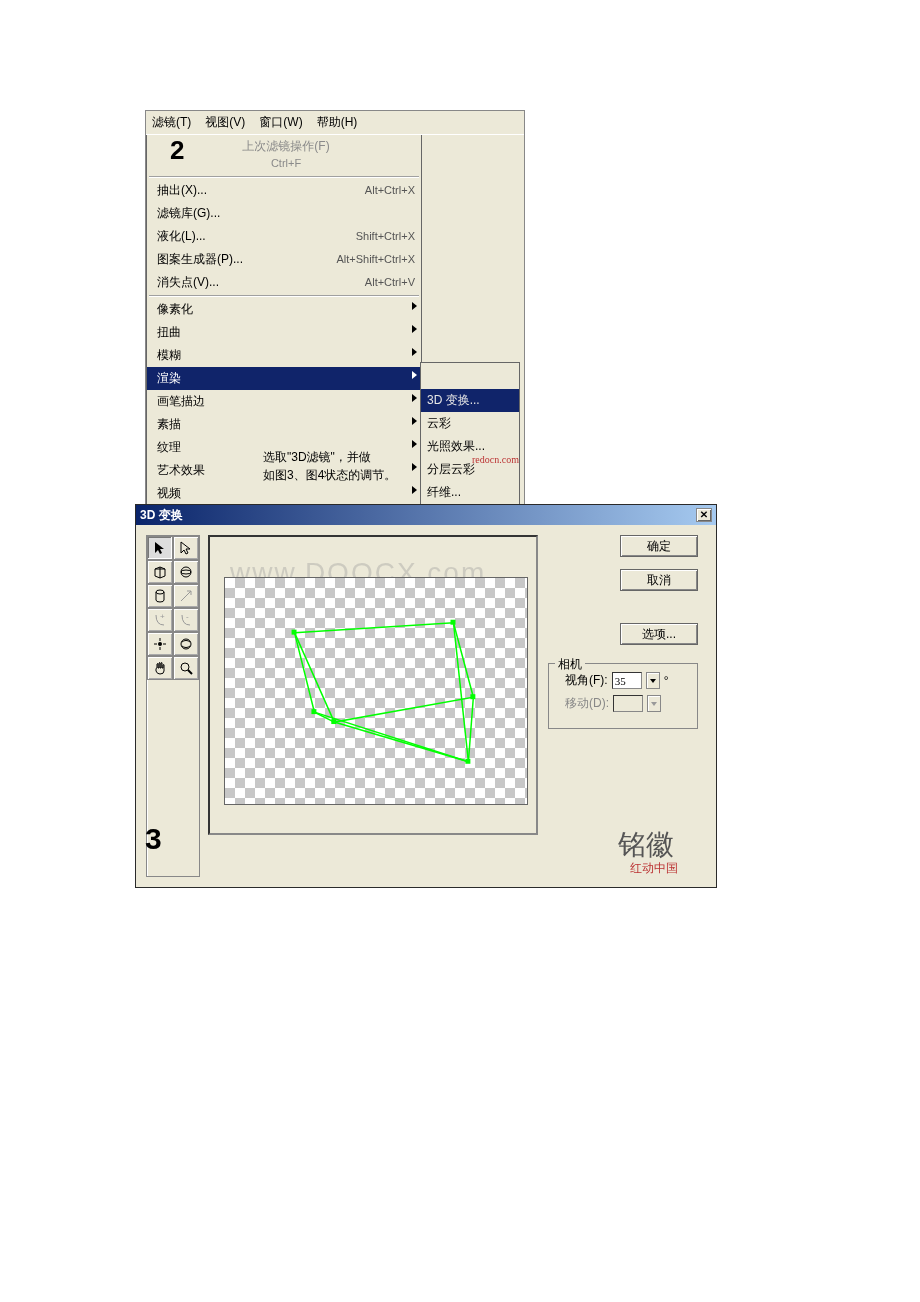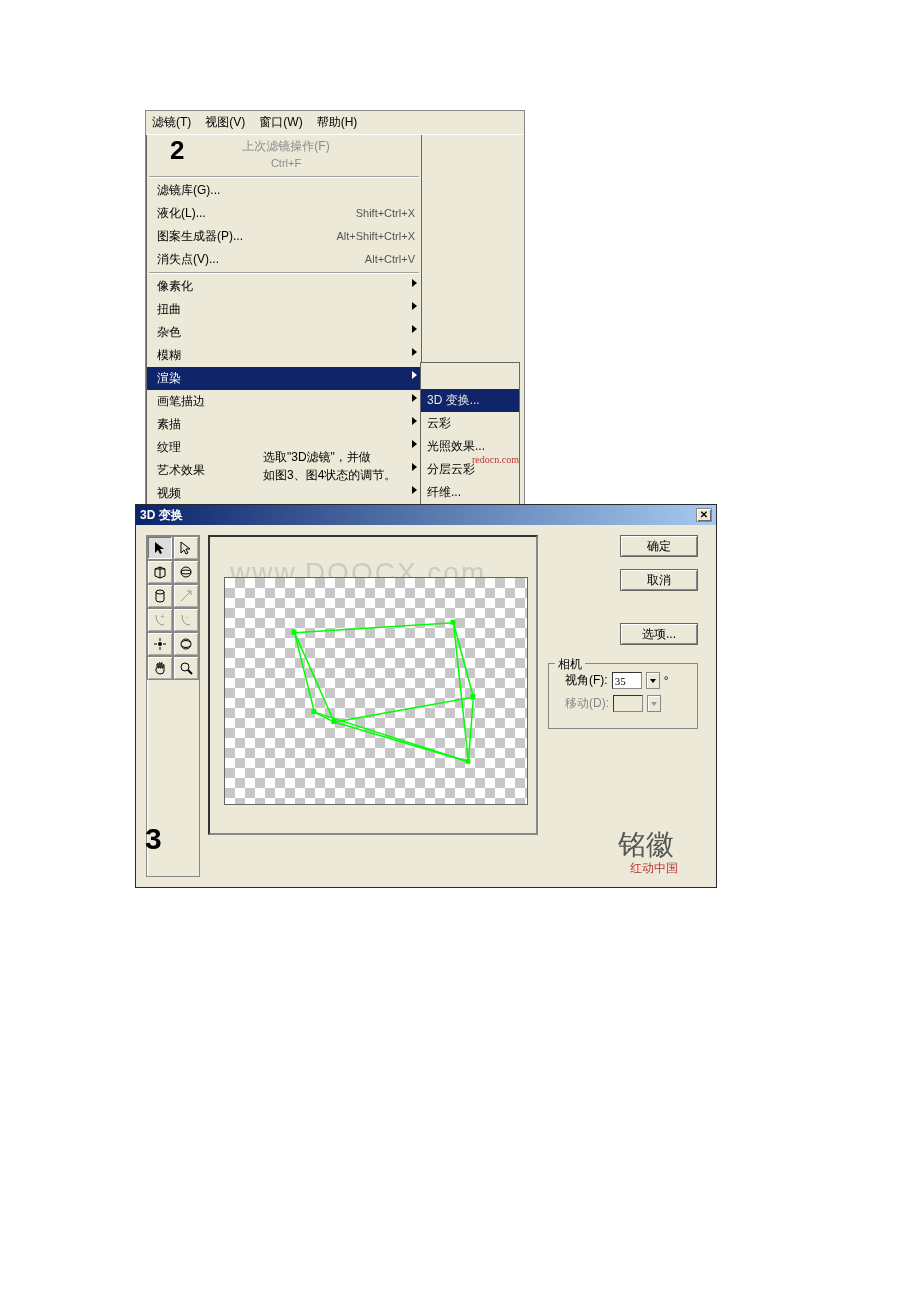--- a/index.html
+++ b/index.html
@@ -286,20 +286,24 @@
       <span>窗口(W)</span>
       <span>帮助(H)</span>
     </div>
     <div class="menuDrop">
       <div class="mitem disabled">
         <span>上次滤镜操作(F)</span>
         <span class="shortcut">Ctrl+F</span>
       </div>
       <div class="msep"></div>
       <div class="mitem">
+        <span>抽出(X)...</span>
+          <span class="shortcut">Alt+Ctrl+X</span>
+      </div>
+      <div class="mitem">
         <span>滤镜库(G)...</span>
           <span></span>
       </div>
       <div class="mitem">
         <span>液化(L)...</span>
           <span class="shortcut">Shift+Ctrl+X</span>
       </div>
       <div class="mitem">
         <span>图案生成器(P)...</span>
           <span class="shortcut">Alt+Shift+Ctrl+X</span>
@@ -308,24 +312,20 @@
         <span>消失点(V)...</span>
           <span class="shortcut">Alt+Ctrl+V</span>
       </div>
       <div class="msep"></div>
       <div class="mitem">
           <span>像素化</span>
           <div class="arrow"></div>
         </div>
       <div class="mitem">
           <span>扭曲</span>
-          <div class="arrow"></div>
-        </div>
-      <div class="mitem">
-          <span>杂色</span>
           <div class="arrow"></div>
         </div>
       <div class="mitem">
           <span>模糊</span>
           <div class="arrow"></div>
         </div>
       <div class="mitem highlight">
           <span>渲染</span>
           <div class="arrow"></div>
         </div>

